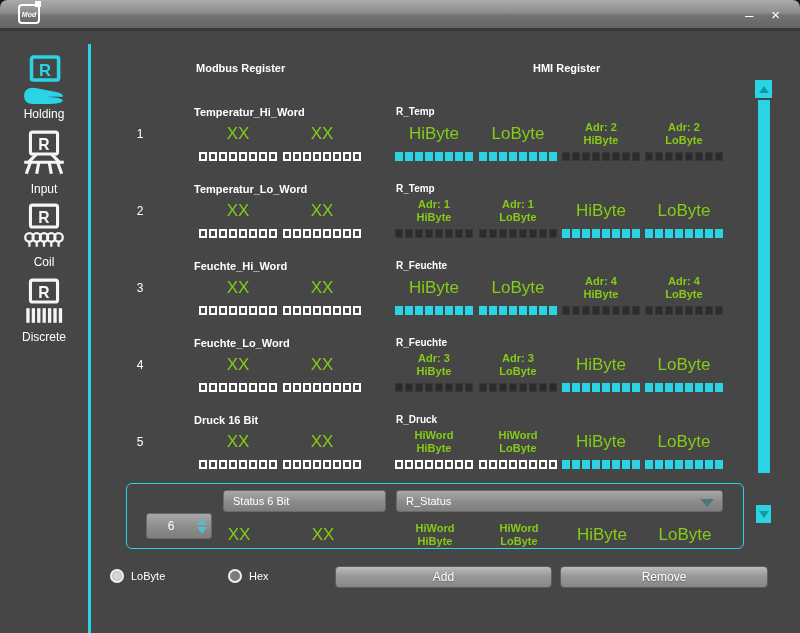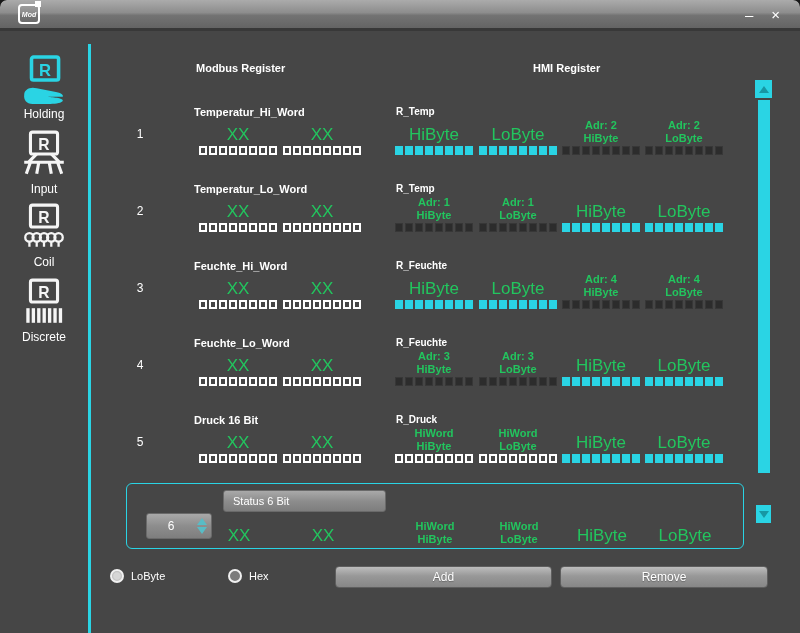--- a/index.html
+++ b/index.html
@@ -32,22 +32,22 @@
   .hdr-hmi { left:533px; }
 
   
   .rows { position:absolute; left:92px; top:105px; width:670px; height:470px; }
   .rrow { position:absolute; left:0; width:660px; height:77px; }
   .row-num { position:absolute; left:48px; top:22px; transform:translateX(-50%); color:#fff; font-size:12px; }
   .mb-name { position:absolute; left:102px; top:1px; color:#fff; font-size:11px; font-weight:700; }
   .hmi-name { position:absolute; left:304px; top:1px; color:#fff; font-size:10px; font-weight:600; }
   .vcol { position:absolute; top:12px; transform:translateX(-50%); width:92px;
     display:flex; flex-direction:column; align-items:center; }
-  .lbl { height:28px; display:flex; flex-direction:column; justify-content:flex-end; align-items:center;
-    color:#22c55e; text-align:center; }
+  .lbl { height:34px; display:flex; flex-direction:column; justify-content:center; align-items:center;
+    color:#84cc16; text-align:center; }
   .lbl.big { font-size:17px; }
   .lbl.small { font-size:11px; font-weight:bold; line-height:13px; }
   .sqrow { display:flex; gap:2px; margin-top:1px; }
   .sq { width:8px; height:9px; }
   .sq.empty { border:2px solid #fff; background:transparent; }
   .sq.cyan  { background:var(--accent); }
   .sq.dark  { background:#2c2c2c; box-shadow:inset 0 0 0 1px #373737; }
 
   
   .editbox { position:absolute; left:34px; top:378px; width:618px; height:66px;
@@ -655,20 +655,24 @@
   <div class="rows" style="pointer-events:none; background:none;">
     <div class="editbox" style="pointer-events:auto">
       <div class="spinner grad">
         <span>6</span>
         <span class="spin-arrows">
           <i class="spin-up"></i>
           <i class="spin-dn"></i>
         </span>
       </div>
       <div class="txtinput grad">Status 6 Bit</div>
+      <div class="dropdown grad">
+        <span>R_Status</span>
+        <i class="dd-arrow"></i>
+      </div>
       <div id="edit-cols">
           <div class="vcol" style="left: 112px; top: 34px;">
             <div class="lbl big">
               <div>XX</div>
             </div>
           </div>
           <div class="vcol" style="left: 196px; top: 34px;">
             <div class="lbl big">
               <div>XX</div>
             </div>

